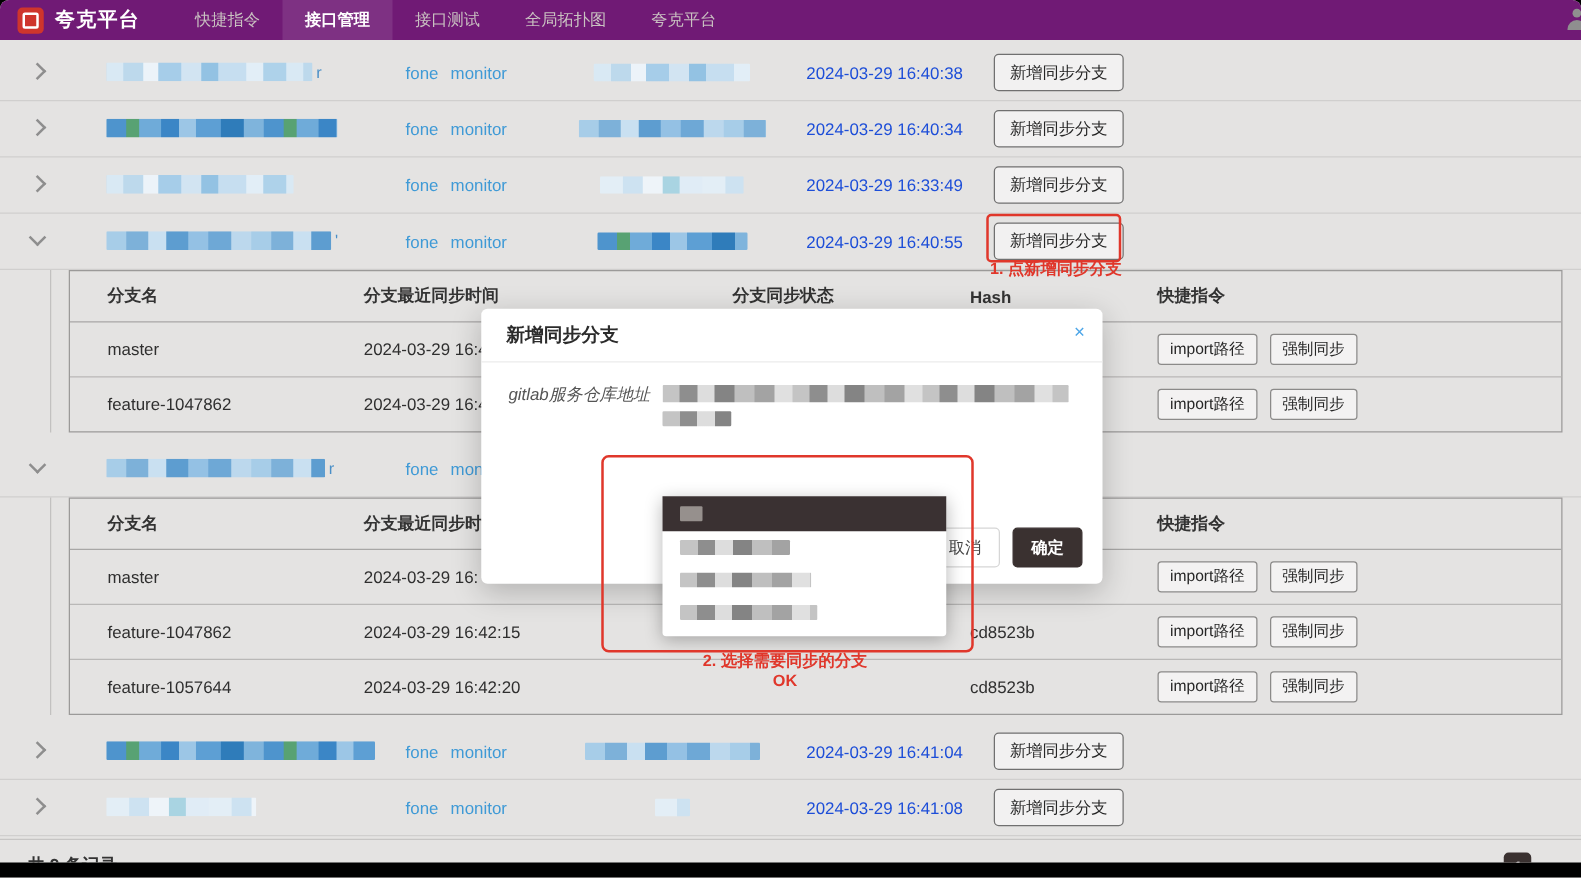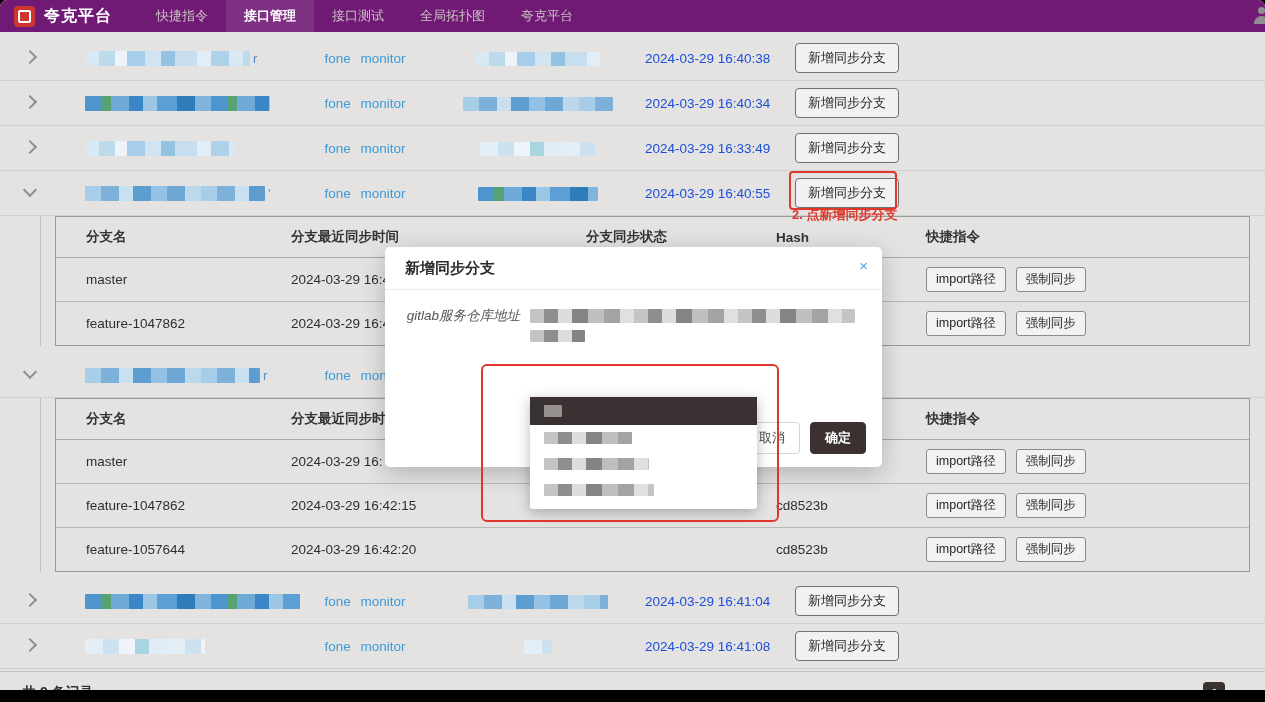--- a/index.html
+++ b/index.html
@@ -291,16 +291,20 @@
       </div>
       <div class="dd-opt">
         <span class="mz gray" style="width: 105px; height: 12px;"></span>
       </div>
       <div class="dd-opt">
         <span class="mz gray" style="width: 110px; height: 12px;"></span>
       </div>
     </div>
 
   <div class="hl-rect1"></div>
-  <div class="ann1">2. 点新增同步分支</div>
+  <div class="ann1">1. 点新增同步分支</div>
   <div class="hl-rect2"></div>
+  <div class="ann2">
+    <div>2. 选择需要同步的分支</div>
+    <div>OK</div>
+  </div>
 
 </div>
 
 </body></html>

